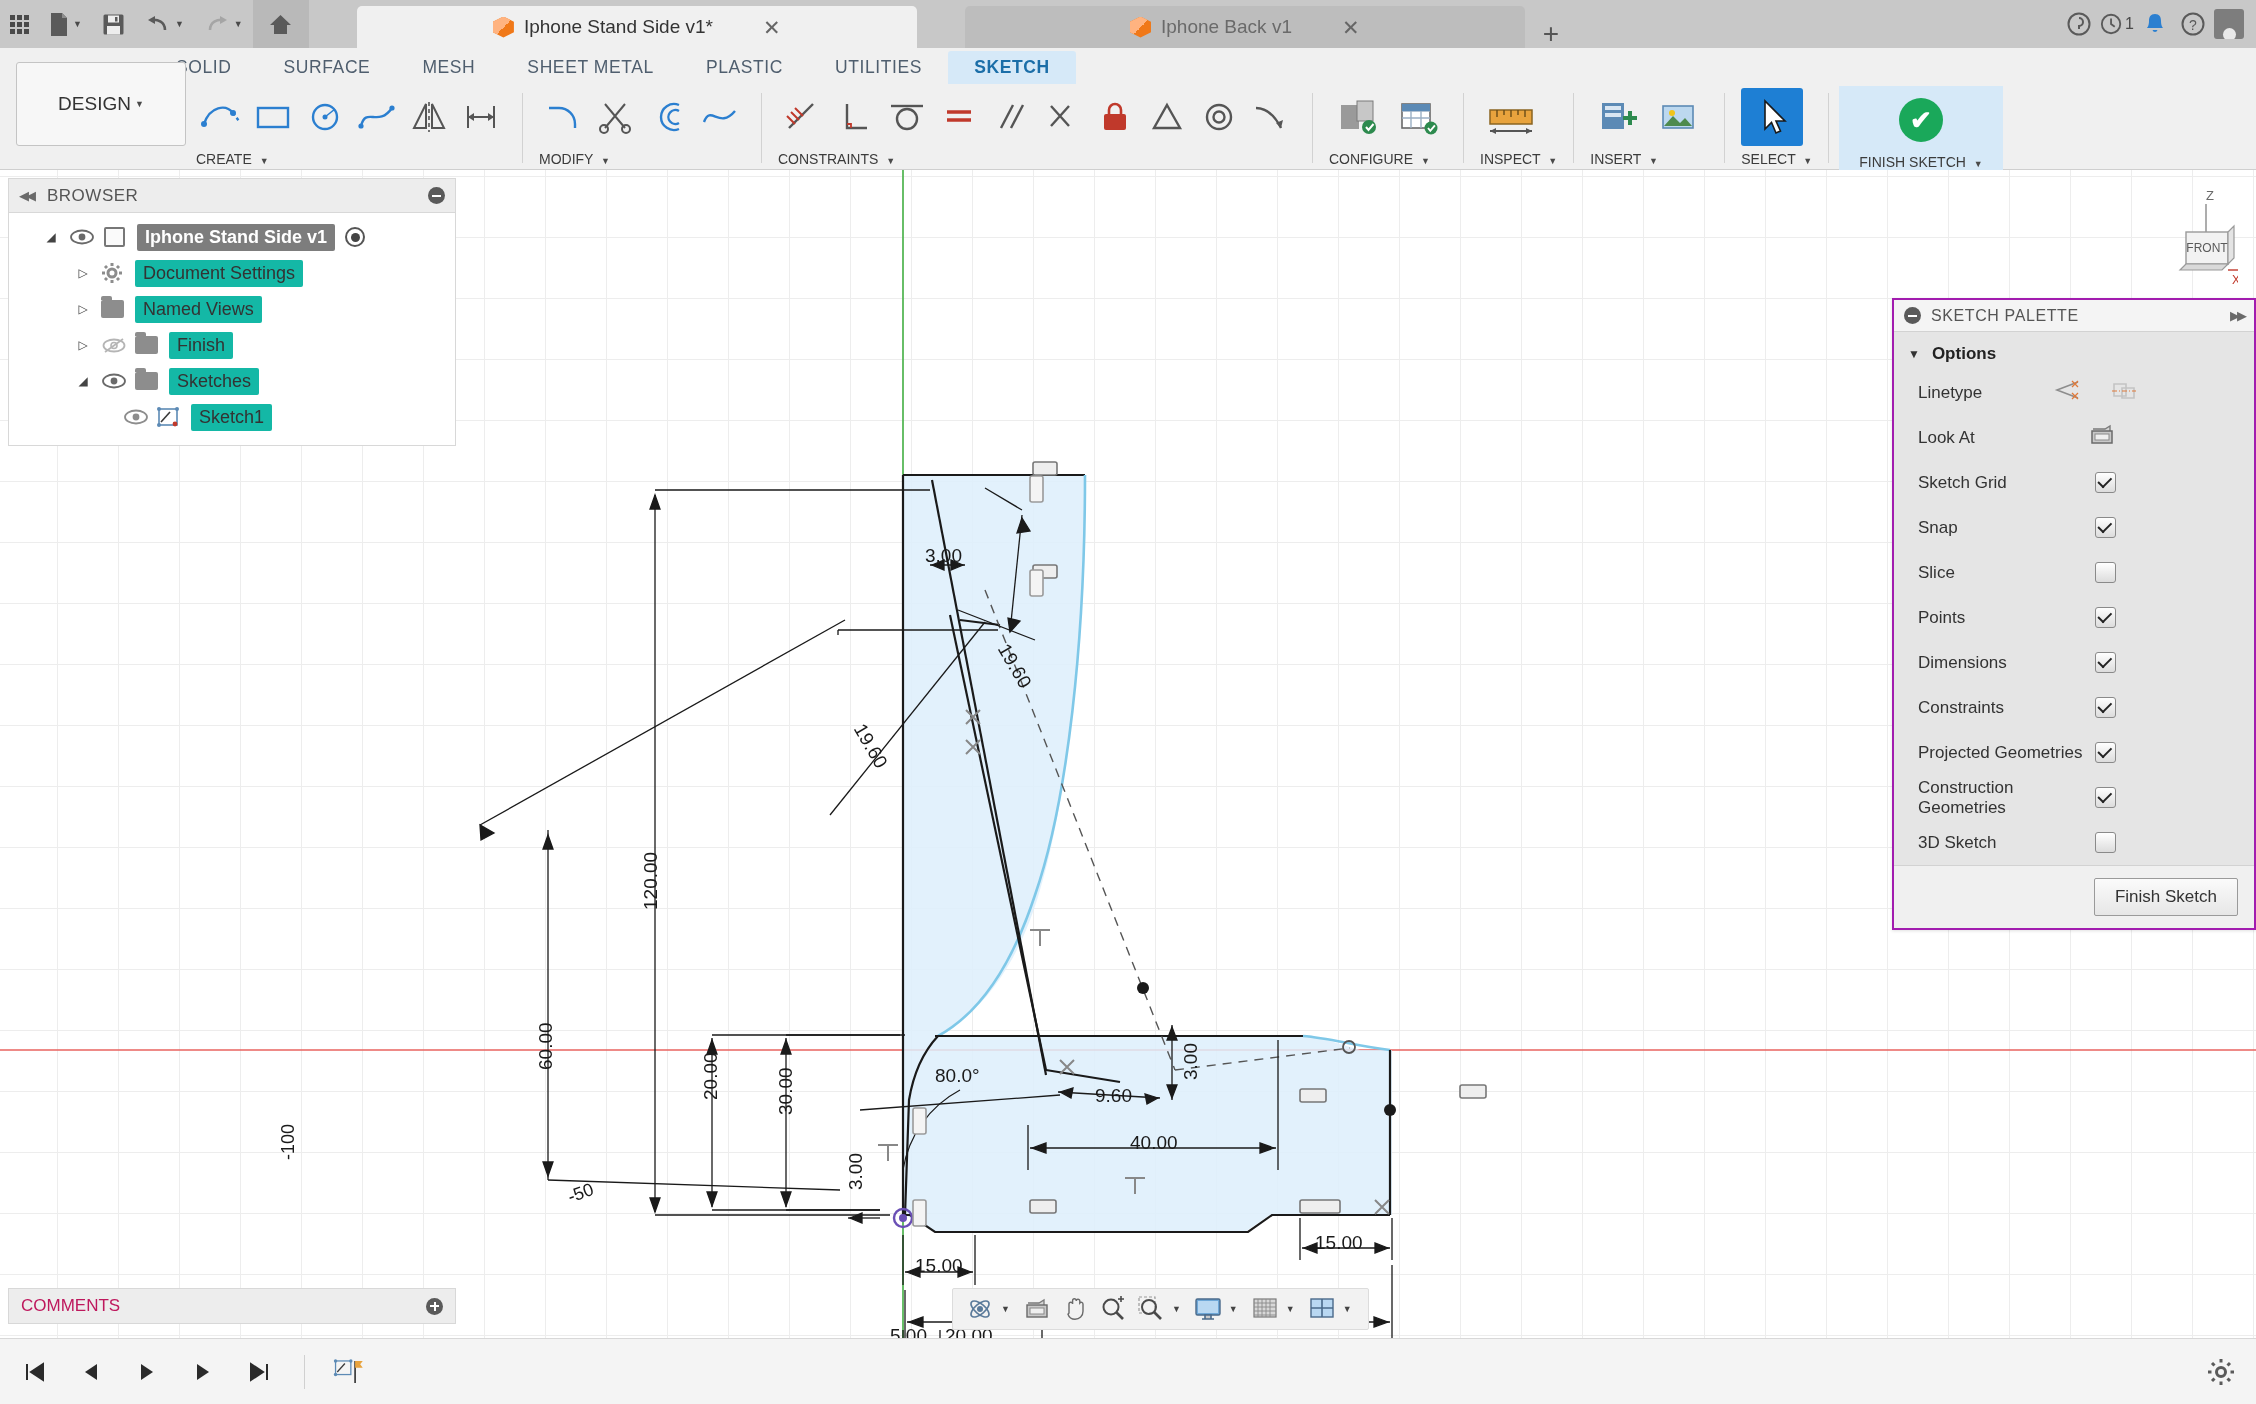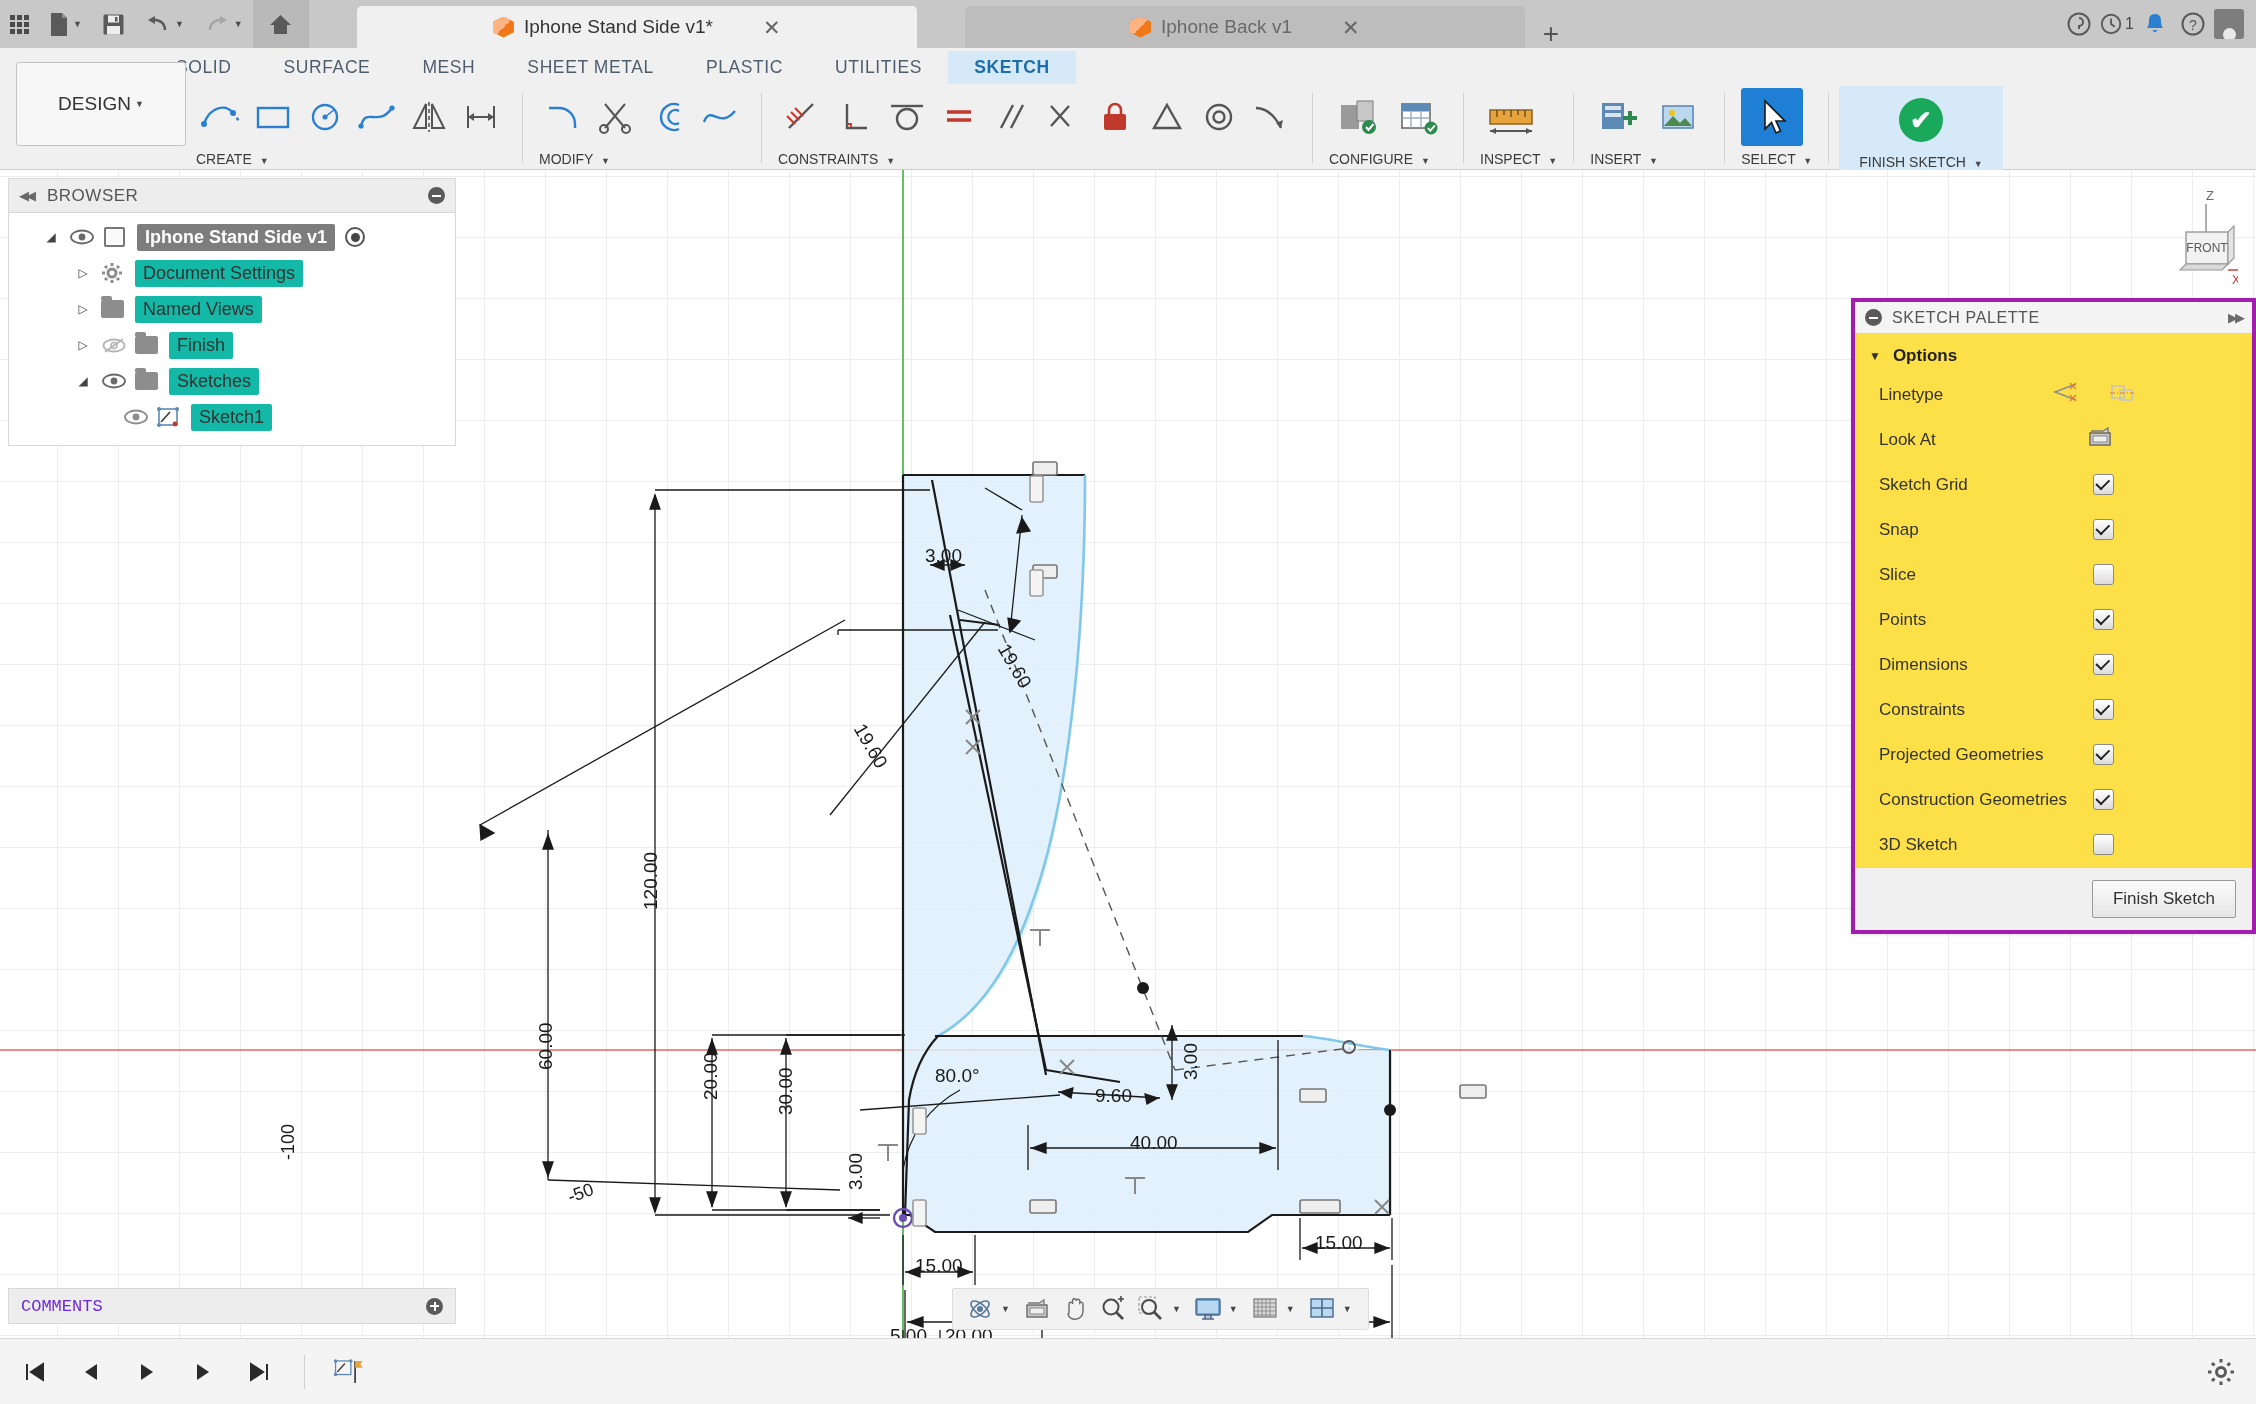--- a/index.html
+++ b/index.html
@@ -137,21 +137,21 @@
   .folder { width: 23px; height: 18px; background: #8d8d8d; border-radius: 2px; position: relative; }
   .folder::before { content:""; position:absolute; top:-4px; left:0; width:11px;height:4px;background:#8d8d8d;border-radius:2px 2px 0 0;}
   .boxicon { width: 21px; height: 20px; border: 2px solid #777; background: #fafafa; border-radius: 2px; }
 
   
   .comments {
     position: absolute; left: 8px; top: 1288px; width: 448px; height: 36px;
     background: #ededed; border: 1px solid #d8d8d8;
     display: flex; align-items: center; justify-content: space-between; padding: 0 12px;
   }
-  .comments .ctitle { font-size: 17px; color: #6d28d9; font-family: Liberation Mono, monospace; }
+  .comments .ctitle { font-size: 17px; color: #be185d; }
 
   
   .canvas {
     position: absolute; left: 0; top: 170px; width: 2256px; height: 1168px;
     background: #fff; overflow: hidden;
   }
   .gridbg {
     position: absolute; inset: 0;
     background-image:
       linear-gradient(to right, #ededed 1px, transparent 1px),
@@ -160,22 +160,22 @@
       linear-gradient(to bottom, #e3e3e3 1px, transparent 1px);
     background-size: 61px 61px, 61px 61px, 305px 305px, 305px 305px;
     background-position: -4px 6px, -4px 6px, -4px 6px, -4px 6px;
   }
 
   
   .viewcube { position: absolute; right: 18px; top: 16px; width: 130px; height: 110px; }
 
   
   .palette {
-    position: absolute; right: 0px; top: 298px; width: 405px;
-    background: #fde047; border: 4px solid #a21caf; box-shadow: 0 1px 3px rgba(0,0,0,.12);
+    position: absolute; right: 0px; top: 298px; width: 364px;
+    background: #e5e5e5; border: 2px solid #a21caf; box-shadow: 0 1px 3px rgba(0,0,0,.12);
   }
   .pal-head {
     height: 32px; display: flex; align-items: center; justify-content: space-between;
     padding: 0 10px; border-bottom: 1px solid #d2d2d2; background: #f4f4f4;
   }
   .pal-head .ph-left { display: flex; align-items: center; gap: 10px; }
   .pal-title { font-size: 16px; color: #555; letter-spacing: .6px; }
   .pal-section {
     display: flex; align-items: center; gap: 12px; padding: 12px 14px 6px 14px;
     font-size: 17px; color: #222; font-weight: bold; cursor: pointer;

